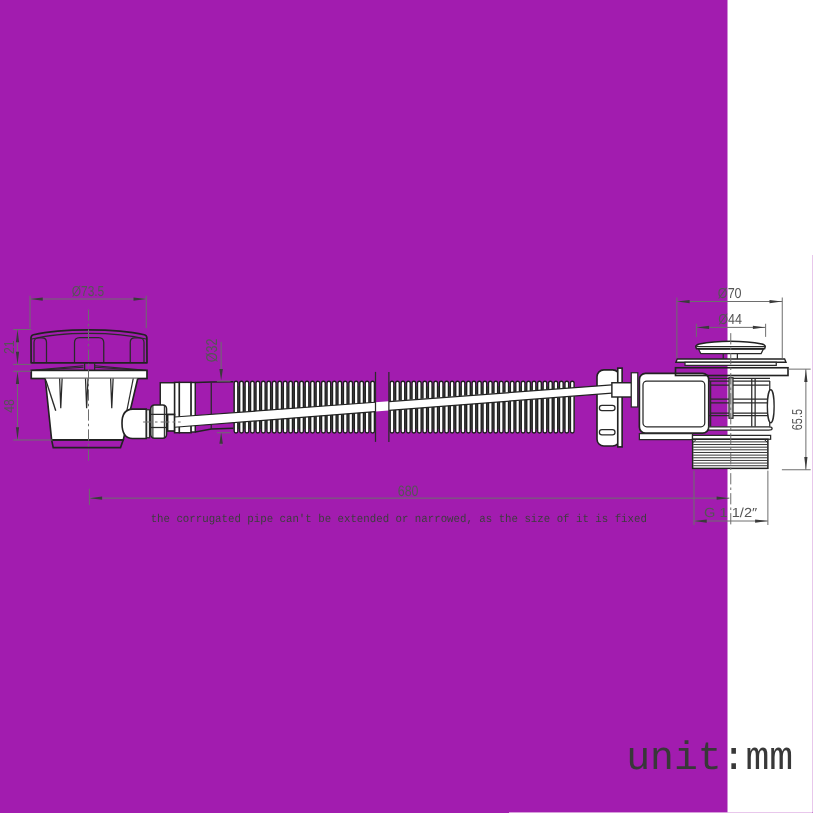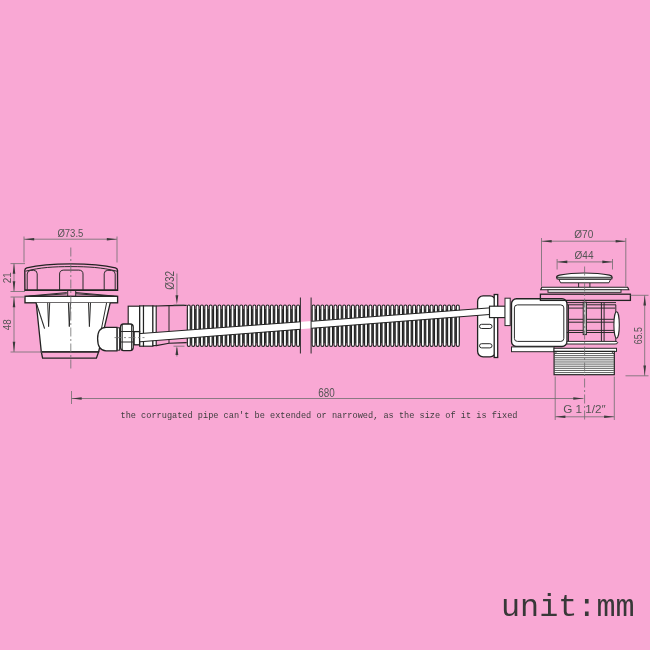--- a/index.html
+++ b/index.html
@@ -1,16 +1,16 @@
 <!DOCTYPE html>
 <html><head>
 <meta charset="utf-8">
 <style>
   html,body { margin:0; padding:0; background:#ffffff; }
-  .page { position:relative; width:650px; height:650px; background:#f9a8d4; }
+  .page { position:relative; width:582px; height:650px; background:#a21caf; }
 </style>
 </head>
 <body>
 <div class="page">
 <svg width="650" height="650" viewBox="0 0 650 650">
 
 <g>
 <rect x="139.6" y="305.9" width="3.9" height="40.3" stroke="#222222" stroke-width="1.15" fill="white"></rect>
 <rect x="143.5" y="305.9" width="9.4" height="40.3" stroke="#222222" stroke-width="1.15" fill="white"></rect>
 <rect x="152.9" y="306.0" width="3.3" height="39.6" stroke="#222222" stroke-width="1.15" fill="white"></rect>

